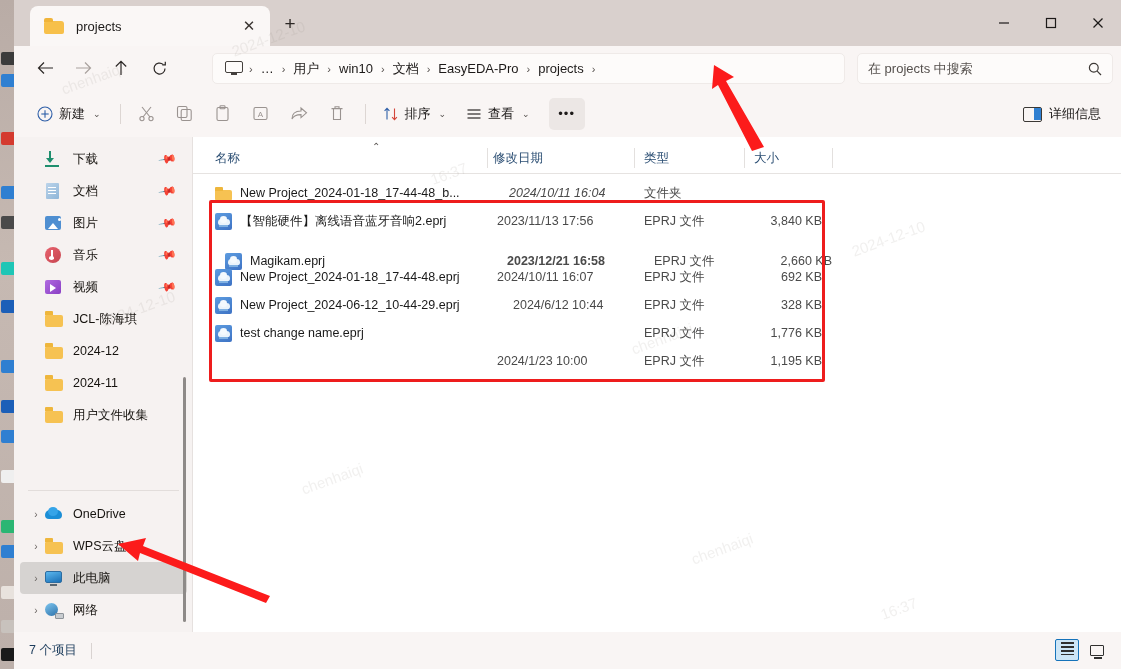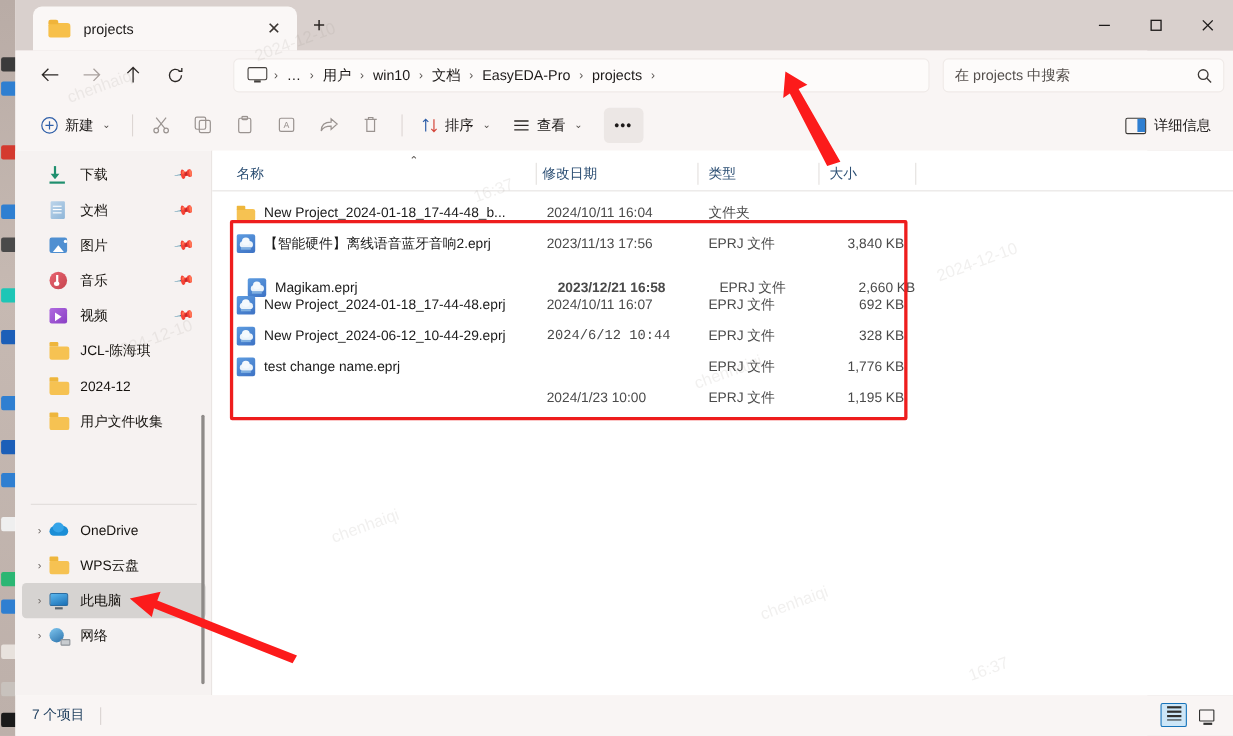--- a/index.html
+++ b/index.html
@@ -466,20 +466,28 @@
               <i class="ft"></i>
             </span>
           <span class="sb-lbl">2024-12</span>
         </div>
         <div class="sb-item">
           <span class="sb-exp"></span>
           <span class="sb-ico ic-folder">
               <i class="fb"></i>
               <i class="ft"></i>
             </span>
+          <span class="sb-lbl">2024-11</span>
+        </div>
+        <div class="sb-item">
+          <span class="sb-exp"></span>
+          <span class="sb-ico ic-folder">
+              <i class="fb"></i>
+              <i class="ft"></i>
+            </span>
           <span class="sb-lbl">用户文件收集</span>
         </div>
 
         <div style="height:52px"></div>
         <div class="sb-sep"></div>
 
         <div class="sb-item">
           <span class="sb-exp">›</span>
           <span class="sb-ico ic-cloud">
               <i class="c1"></i>
@@ -542,21 +550,21 @@
         <div class="headline"></div>
 
         <div class="row" style="top:42px;">
           <div class="cell" style="left:22px;width:272px;">
             <span class="fi fi-folder">
                 <i class="fb"></i>
                 <i class="ft"></i>
               </span>
             <span>New Project_2024-01-18_17-44-48_b...</span>
           </div>
-          <div class="cell meta" style="left:294px;width:147px;padding-left:10px;">
+          <div class="cell meta" style="left:306px;width:147px;padding-left:10px;font-style:italic;">
               <span>2024/10/11 16:04</span>
             </div>
           <div class="cell meta" style="left:441px;width:110px;padding-left:10px;">
               <span>文件夹</span>
             </div>
           <div class="cell meta right" style="left:551px;width:88px;padding-right:10px;">
               <span></span>
             </div>
         </div>
 
@@ -622,21 +630,21 @@
 
         <div class="row" style="top:154px;text-align:center;">
           <div class="cell" style="left:22px;width:272px;">
             <span class="fi fi-eprj">
                 <i class="cl1"></i>
                 <i class="cl2"></i>
                 <i class="bar"></i>
               </span>
             <span>New Project_2024-06-12_10-44-29.eprj</span>
           </div>
-          <div class="cell meta" style="left:294px;width:147px;padding-left:10px;font-family:Liberation Mono, monospace;">
+          <div class="cell meta" style="left:310px;width:147px;padding-left:10px;">
               <span>2024/6/12 10:44</span>
             </div>
           <div class="cell meta" style="left:441px;width:110px;padding-left:10px;">
               <span>EPRJ 文件</span>
             </div>
           <div class="cell meta right" style="left:551px;width:88px;padding-right:10px;">
               <span>328 KB</span>
             </div>
         </div>
 

